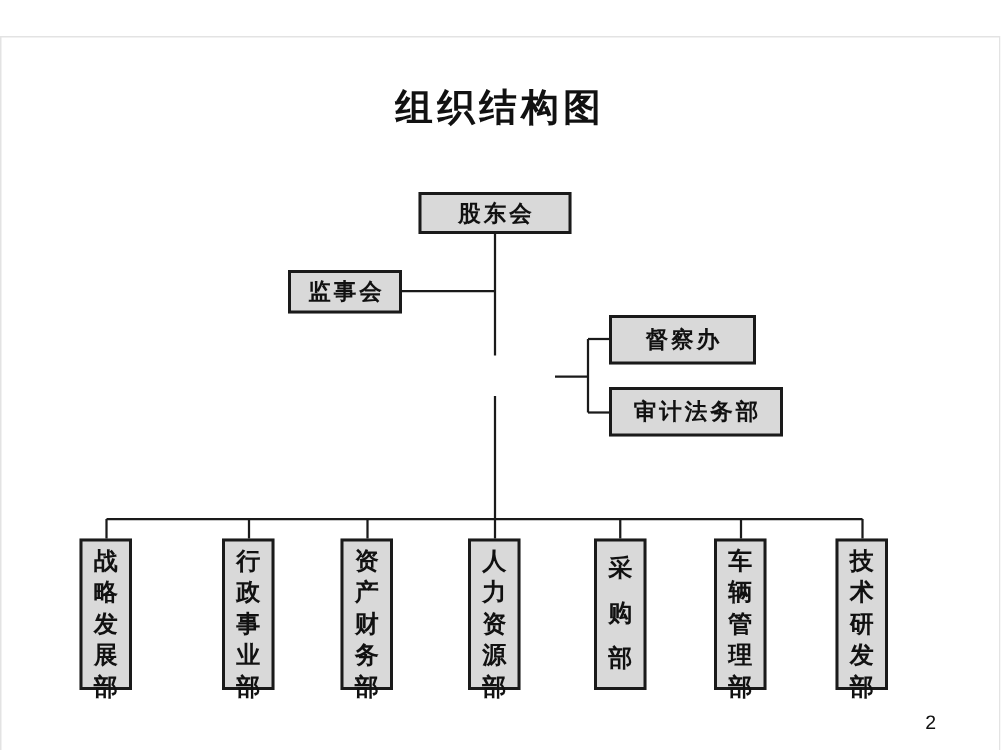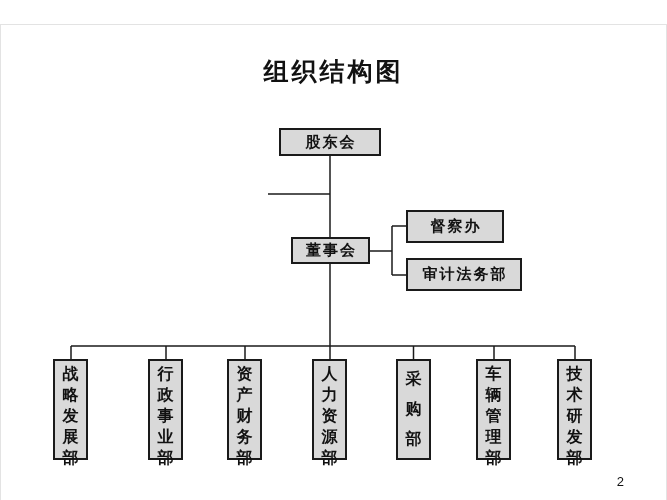--- a/index.html
+++ b/index.html
@@ -124,21 +124,21 @@
     <line x1="70" y1="321" x2="70" y2="335"></line>
     <line x1="165" y1="321" x2="165" y2="335"></line>
     <line x1="244" y1="321" x2="244" y2="335"></line>
     <line x1="329" y1="321" x2="329" y2="335"></line>
     <line x1="412.5" y1="321" x2="412.5" y2="335"></line>
     <line x1="493" y1="321" x2="493" y2="335"></line>
     <line x1="574" y1="321" x2="574" y2="335"></line>
   </svg>
 
   <div class="node n-shareholders">股东会</div>
-  <div class="node n-board">董事会</div>
+  <div class="node n-supervisory">监事会</div>
   <div class="node n-auditlegal">审计法务部</div>
   <div class="node n-inspection">督察办</div>
 
   <div class="node dept d0">
     <span class="vtext">
         <span>战</span>
         <span>略</span>
         <span>发</span>
         <span>展</span>
         <span>部</span>

